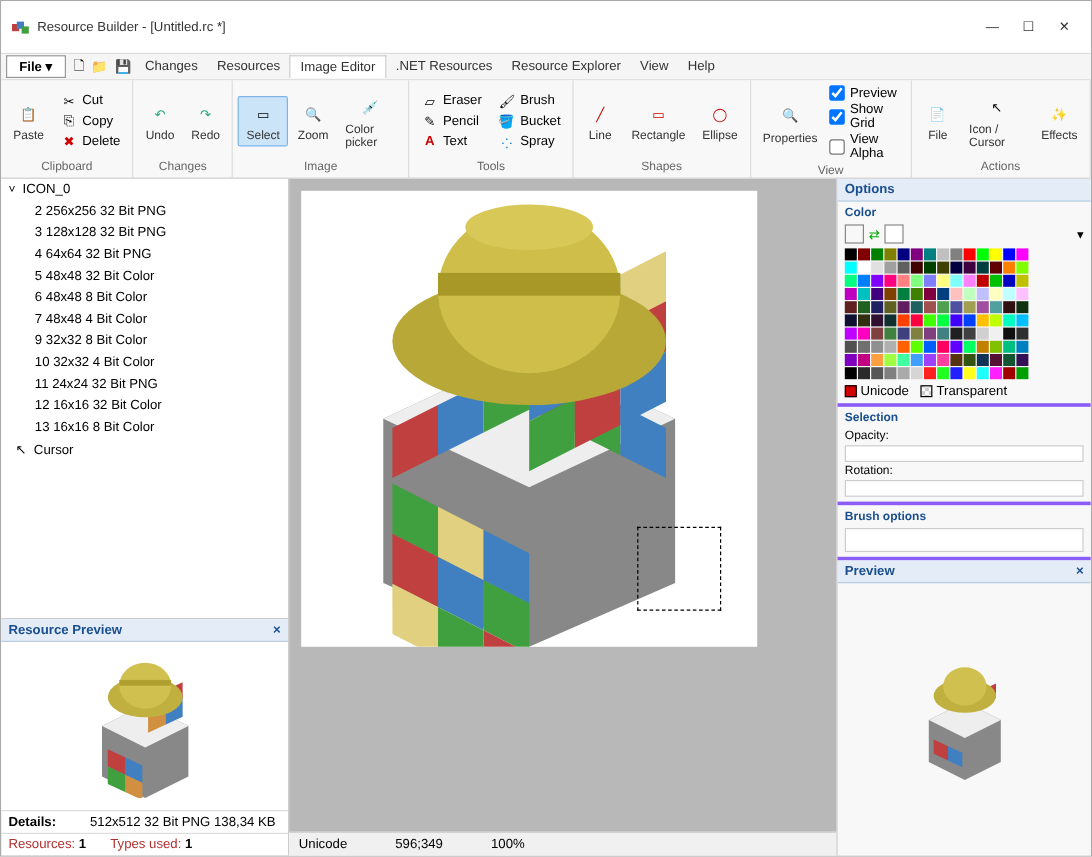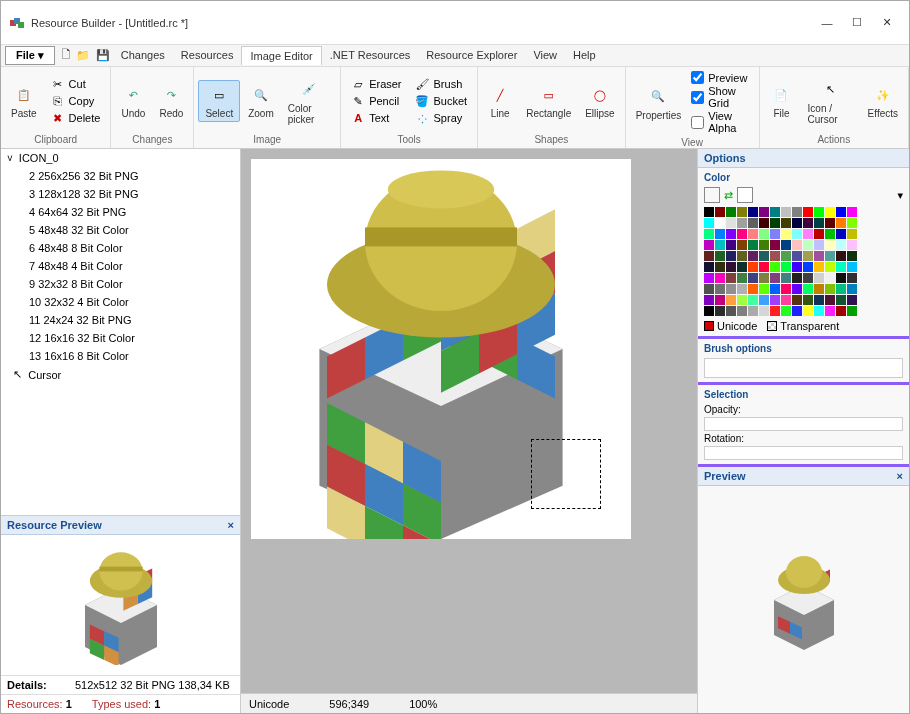--- a/index.html
+++ b/index.html
@@ -512,29 +512,29 @@
               <div class="sq" style="background:#d00000"></div>
               <span>Unicode</span>
             </div>
           <div class="f">
               <div class="sq" style="background:repeating-conic-gradient(#ccc 0 25%,#fff 0 50%) 0/6px 6px"></div>
               <span>Transparent</span>
             </div>
         </div>
       </div>
       <div class="opt-section">
-        <div class="opt-title">Brush options</div>
-        <div style="height:20px;border:1px solid #ccc;background:#fff"></div>
-      </div>
-      <div class="opt-section">
         <div class="opt-title">Selection</div>
         <div class="field">Opacity:</div>
         <div style="height:14px;border:1px solid #ccc;background:#fff"></div>
         <div class="field">Rotation:</div>
         <div style="height:14px;border:1px solid #ccc;background:#fff"></div>
+      </div>
+      <div class="opt-section">
+        <div class="opt-title">Brush options</div>
+        <div style="height:20px;border:1px solid #ccc;background:#fff"></div>
       </div>
       <div class="panel-header">
         <span>Preview</span>
         <span class="x">×</span>
       </div>
       <div class="right-preview">
         <svg class="cube-svg" width="100" height="100" viewBox="0 0 100 100">
           <g>
               <path d="M50 35 L20 50 L20 85 L50 100 L80 85 L80 50 Z" fill="#888"></path>
               <path d="M50 35 L20 50 L50 65 L80 50 Z" fill="#eee"></path>

